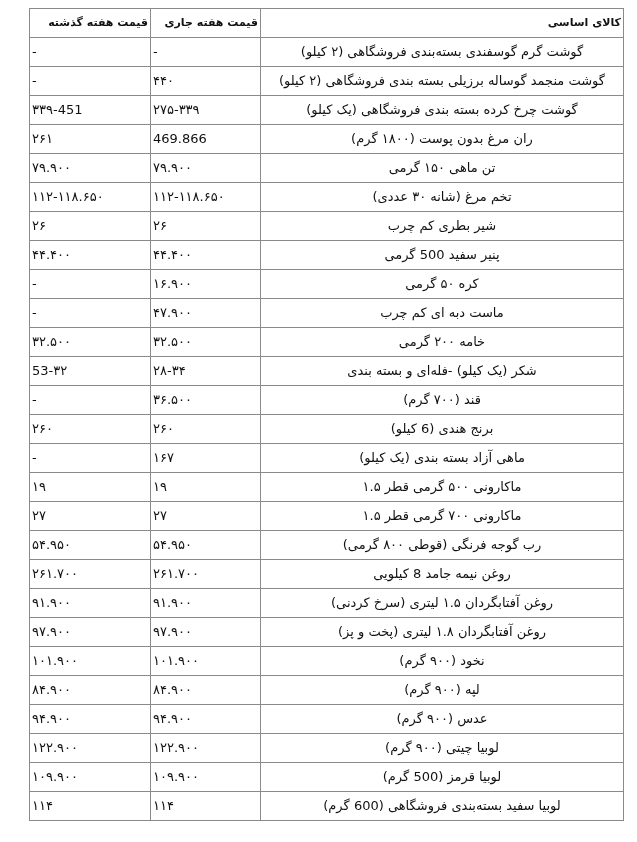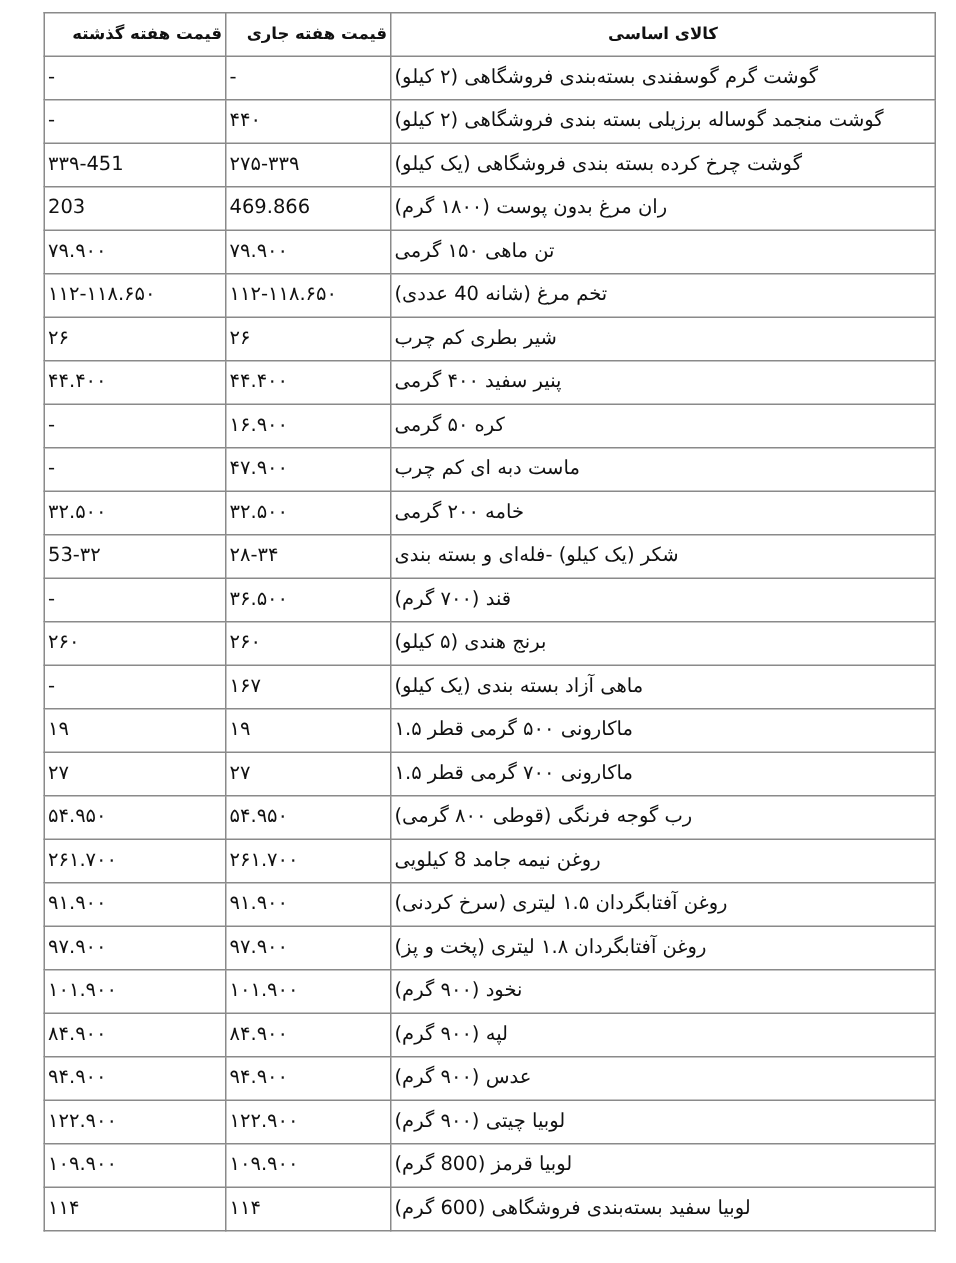--- a/index.html
+++ b/index.html
@@ -3,24 +3,24 @@
 <meta charset="utf-8">
 <style>
   html, body { margin: 0; padding: 0; background: #ffffff; }
   body { width: 637px; height: 842px; position: relative; overflow: hidden;
          font-family: "DejaVu Sans", sans-serif; color: #111; }
   .wrap { position: absolute; left: 29px; top: 8px; width: 591px; }
   table { border-collapse: collapse; width: 591px; direction: rtl; table-layout: fixed; }
   td, th { border: 1px solid #8a8a8a; padding: 0 2px; height: 28px;
            font-size: 13px; line-height: 28px; white-space: nowrap; overflow: hidden; }
   th { font-weight: bold; font-size: 11px; }
-  .c-item { width: 358px; text-align: left; }
+  .c-item { width: 358px; text-align: center; }
   .c-cur { width: 105px; text-align: left; }
   .c-prev { width: 116px; text-align: left; }
-  th.c-item { text-align: center; }
+  th.c-item { text-align: right; }
   th.c-cur, th.c-prev { text-align: right; }
   td.num { direction: ltr; text-align: left; }
   td.num span { direction: rtl; unicode-bidi: plaintext; }
 </style>
 </head>
 <body>
 
 <div class="wrap">
   <table>
     <thead>
@@ -42,39 +42,39 @@
           <td class="c-prev num"><span>-</span></td>
         </tr>
         <tr>
           <td class="c-item">گوشت چرخ کرده بسته بندی فروشگاهی (یک کیلو)</td>
           <td class="c-cur num"><span>۲۷۵-۳۳۹</span></td>
           <td class="c-prev num"><span>۳۳۹-451</span></td>
         </tr>
         <tr>
           <td class="c-item">ران مرغ بدون پوست (۱۸۰۰ گرم)</td>
           <td class="c-cur num"><span>469.866</span></td>
-          <td class="c-prev num"><span>203</span></td>
+          <td class="c-prev num"><span>۲۶۱</span></td>
         </tr>
         <tr>
           <td class="c-item">تن ماهی ۱۵۰ گرمی</td>
           <td class="c-cur num"><span>۷۹.۹۰۰</span></td>
           <td class="c-prev num"><span>۷۹.۹۰۰</span></td>
         </tr>
         <tr>
-          <td class="c-item">تخم مرغ (شانه 40 عددی)</td>
+          <td class="c-item">تخم مرغ (شانه ۳۰ عددی)</td>
           <td class="c-cur num"><span>۱۱۲-۱۱۸.۶۵۰</span></td>
           <td class="c-prev num"><span>۱۱۲-۱۱۸.۶۵۰</span></td>
         </tr>
         <tr>
           <td class="c-item">شیر بطری کم چرب</td>
           <td class="c-cur num"><span>۲۶</span></td>
           <td class="c-prev num"><span>۲۶</span></td>
         </tr>
         <tr>
-          <td class="c-item">پنیر سفید ۴۰۰ گرمی</td>
+          <td class="c-item">پنیر سفید 500 گرمی</td>
           <td class="c-cur num"><span>۴۴.۴۰۰</span></td>
           <td class="c-prev num"><span>۴۴.۴۰۰</span></td>
         </tr>
         <tr>
           <td class="c-item">کره ۵۰ گرمی</td>
           <td class="c-cur num"><span>۱۶.۹۰۰</span></td>
           <td class="c-prev num"><span>-</span></td>
         </tr>
         <tr>
           <td class="c-item">ماست دبه ای کم چرب</td>
@@ -90,21 +90,21 @@
           <td class="c-item">شکر (یک کیلو) -فله‌ای و بسته بندی</td>
           <td class="c-cur num"><span>۲۸-۳۴</span></td>
           <td class="c-prev num"><span>53-۳۲</span></td>
         </tr>
         <tr>
           <td class="c-item">قند (۷۰۰ گرم)</td>
           <td class="c-cur num"><span>۳۶.۵۰۰</span></td>
           <td class="c-prev num"><span>-</span></td>
         </tr>
         <tr>
-          <td class="c-item">برنج هندی (۵ کیلو)</td>
+          <td class="c-item">برنج هندی (6 کیلو)</td>
           <td class="c-cur num"><span>۲۶۰</span></td>
           <td class="c-prev num"><span>۲۶۰</span></td>
         </tr>
         <tr>
           <td class="c-item">ماهی آزاد بسته بندی (یک کیلو)</td>
           <td class="c-cur num"><span>۱۶۷</span></td>
           <td class="c-prev num"><span>-</span></td>
         </tr>
         <tr>
           <td class="c-item">ماکارونی ۵۰۰ گرمی قطر ۱.۵</td>
@@ -150,21 +150,21 @@
           <td class="c-item">عدس (۹۰۰ گرم)</td>
           <td class="c-cur num"><span>۹۴.۹۰۰</span></td>
           <td class="c-prev num"><span>۹۴.۹۰۰</span></td>
         </tr>
         <tr>
           <td class="c-item">لوبیا چیتی (۹۰۰ گرم)</td>
           <td class="c-cur num"><span>۱۲۲.۹۰۰</span></td>
           <td class="c-prev num"><span>۱۲۲.۹۰۰</span></td>
         </tr>
         <tr>
-          <td class="c-item">لوبیا قرمز (800 گرم)</td>
+          <td class="c-item">لوبیا قرمز (500 گرم)</td>
           <td class="c-cur num"><span>۱۰۹.۹۰۰</span></td>
           <td class="c-prev num"><span>۱۰۹.۹۰۰</span></td>
         </tr>
         <tr>
           <td class="c-item">لوبیا سفید بسته‌بندی فروشگاهی (600 گرم)</td>
           <td class="c-cur num"><span>۱۱۴</span></td>
           <td class="c-prev num"><span>۱۱۴</span></td>
         </tr>
       </tbody>
   </table>

